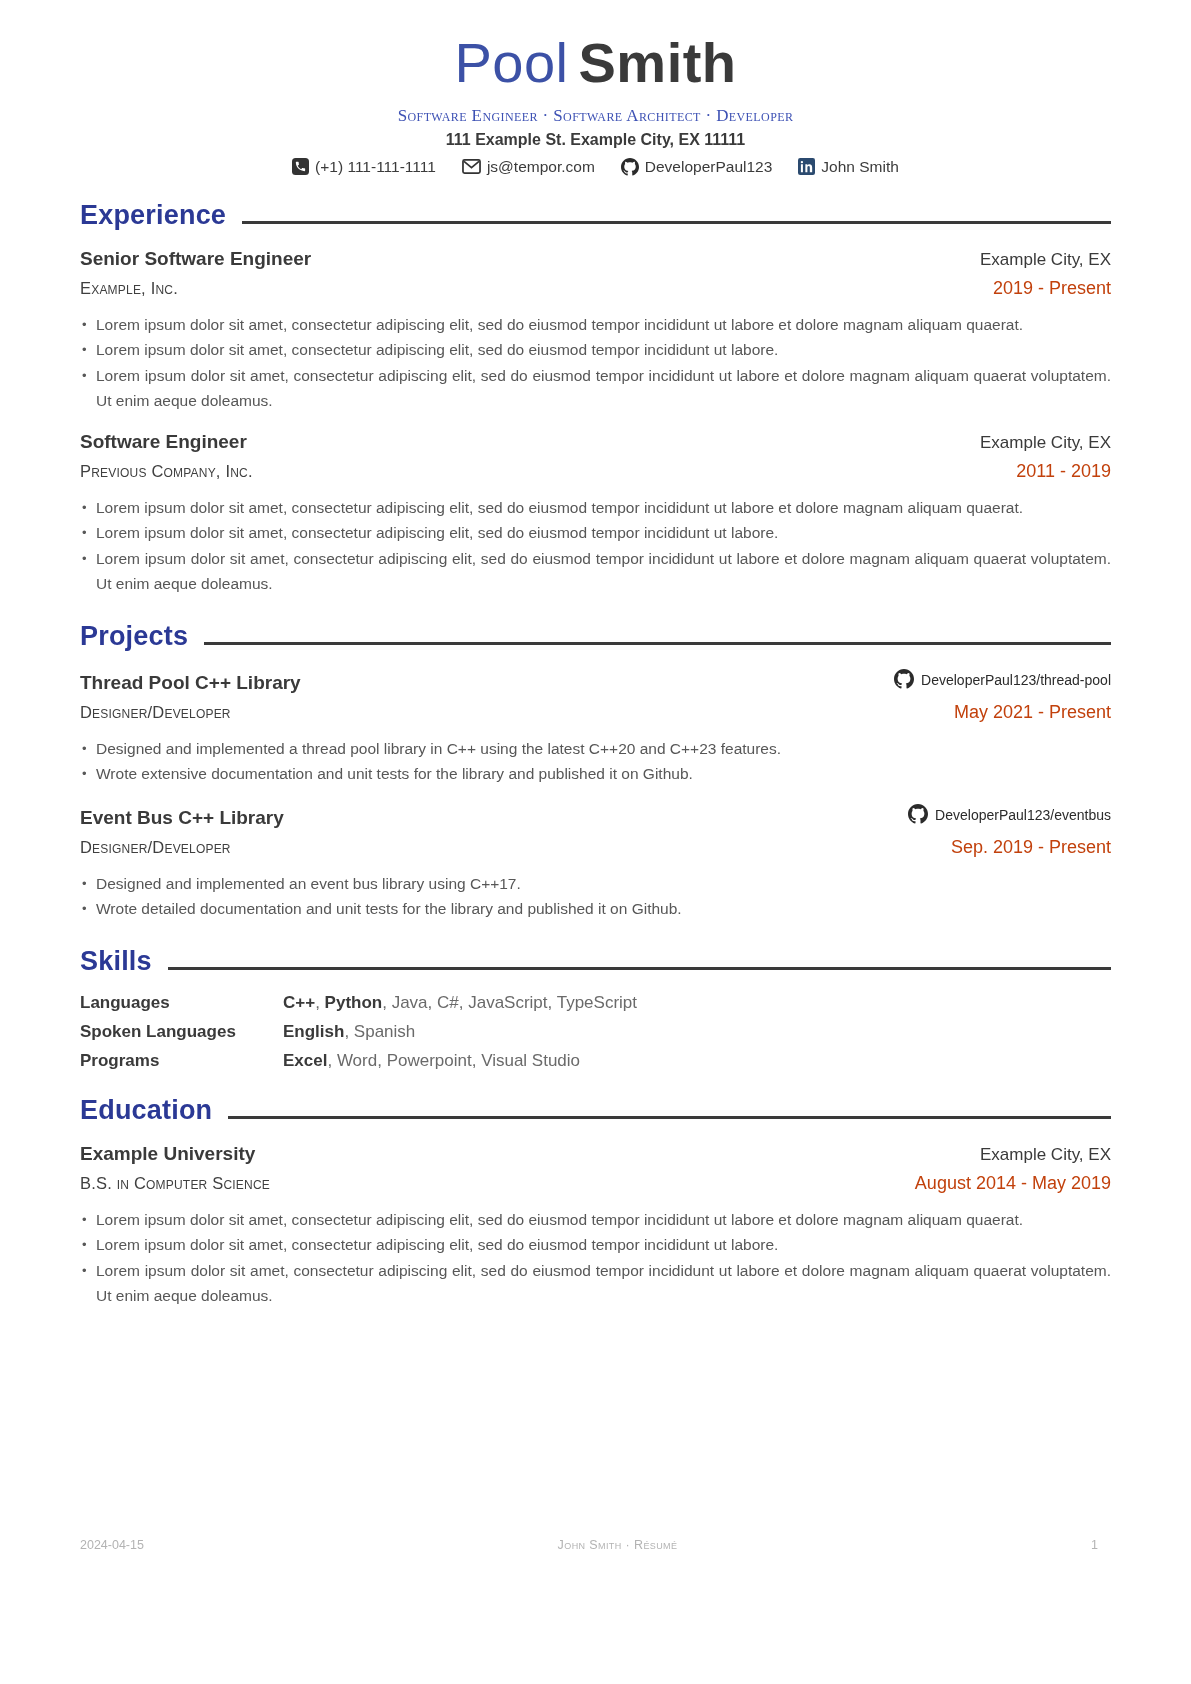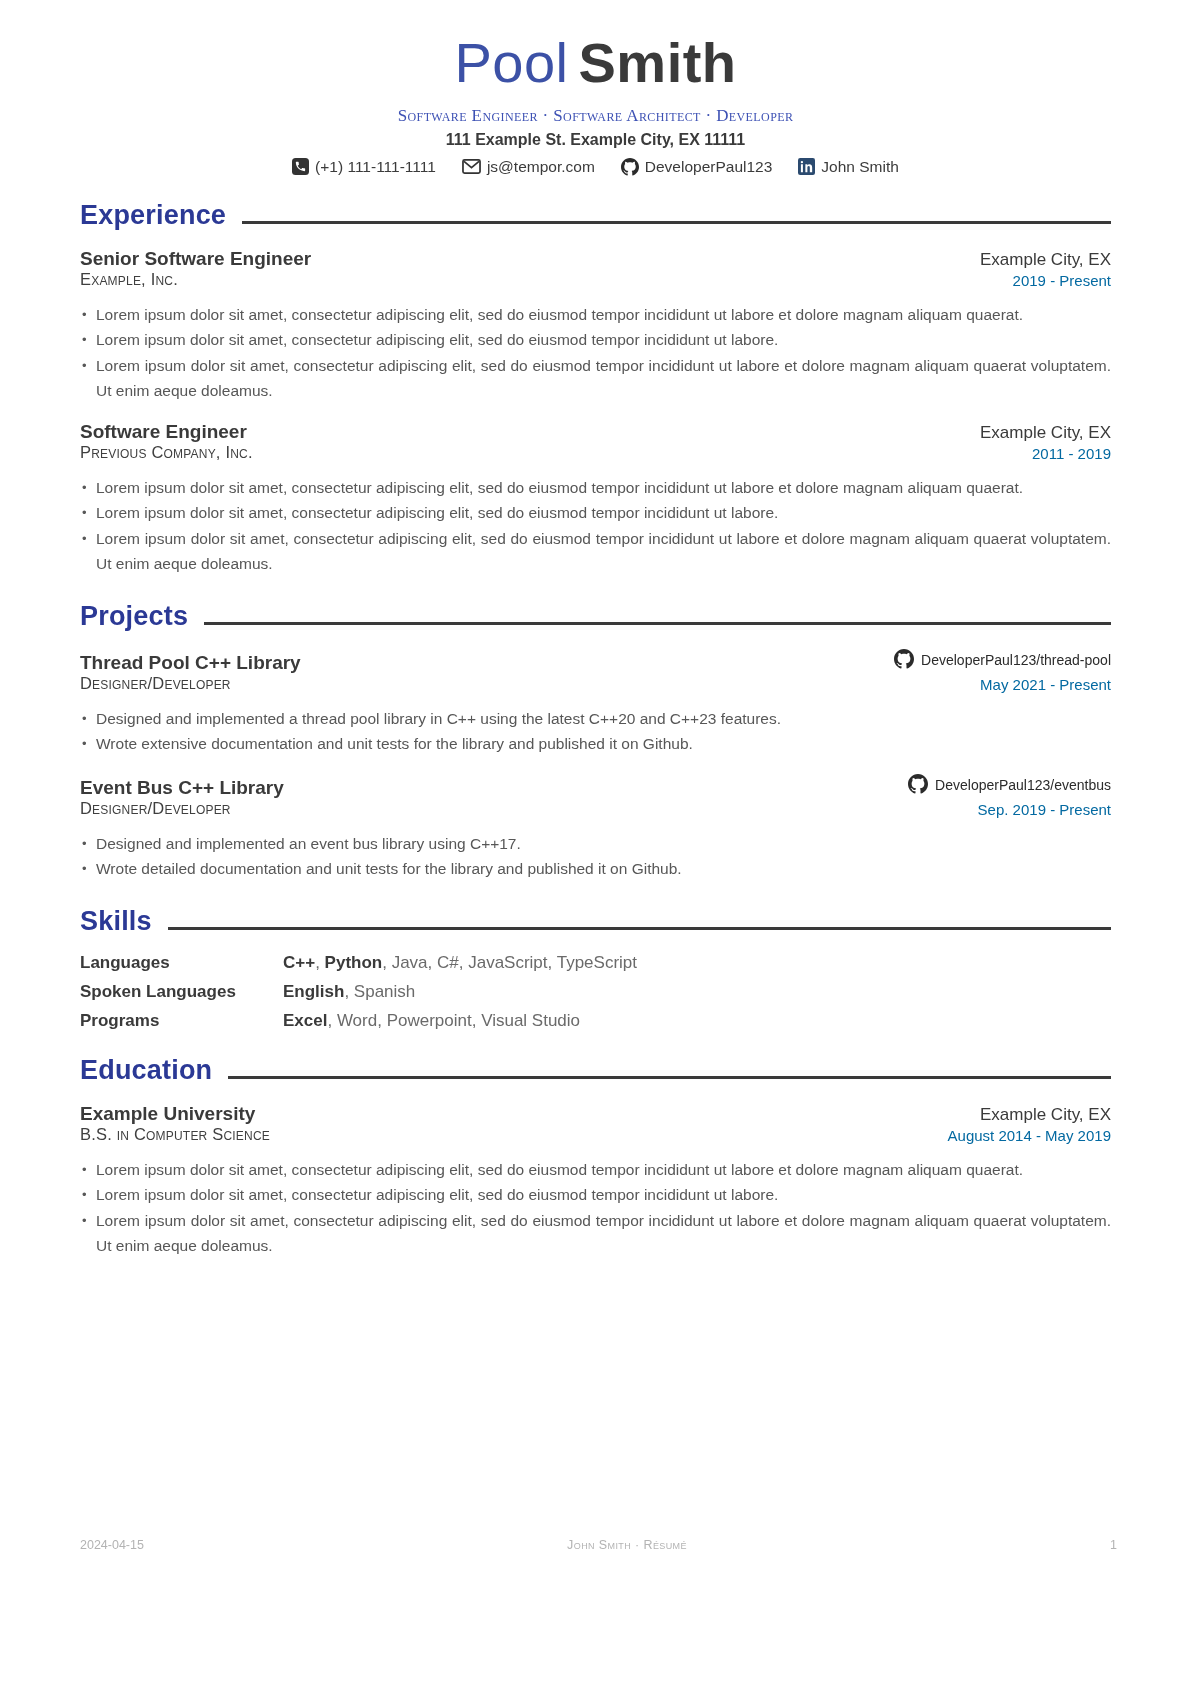--- a/index.html
+++ b/index.html
@@ -37,44 +37,44 @@
   .section { margin-top: 24px; }
   .section-head { display: flex; align-items: center; }
   .section-title { font-size: 27px; font-weight: 700; color: #2b3995; letter-spacing: .2px; }
   .section-rule { flex: 1; border-bottom: 3px solid #3a3a3a; margin-left: 16px; transform: translateY(7px); }
 
   .entry { margin-top: 17px; }
   .entry-head { display: flex; justify-content: space-between; align-items: baseline; }
   .entry-title { font-size: 19px; font-weight: 700; color: #3a3a3a; }
   .entry-right { font-size: 17px; color: #3a3a3a; }
   .repo-link { display: inline-flex; align-items: center; gap: 7px; font-size: 14px; color: #2b2b2b; }
-  .entry-sub { display: flex; justify-content: space-between; align-items: flex-end; margin-top: 0; }
+  .entry-sub { display: flex; justify-content: space-between; align-items: center; margin-top: 8px; }
   .entry-org { font-variant: small-caps; font-size: 16.5px; color: #3f3f3f; letter-spacing: .2px; }
-  .entry-dates { font-size: 15px; color: #0369a1; }
+  .entry-dates { font-size: 18px; color: #c2410c; }
 
   ul.bullets { list-style: none; margin-top: 13px; }
   ul.bullets li {
     position: relative; padding-left: 16px;
     font-size: 15.5px; line-height: 25.5px; color: #575757;
     text-align: justify;
   }
   ul.bullets li::before {
     content: "\2022"; position: absolute; left: 2px; top: 0;
     color: #575757; font-size: 13px;
   }
 
   
   .skills-grid { margin-top: 16px; display: grid; grid-template-columns: 185px 1fr; column-gap: 18px; row-gap: 9px; }
   .skill-label { text-align: left; font-weight: 700; font-size: 17px; color: #3a3a3a; }
   .skill-value { font-size: 17px; color: #6a6a6a; }
   .skill-value .strong { font-weight: 700; color: #3a3a3a; }
 
   
   .footer {
-    position: absolute; left: 80px; right: 74px; top: 1538px;
+    position: absolute; left: 80px; right: 93px; top: 1538px;
     display: flex; justify-content: space-between; align-items: center;
     font-size: 12.5px; color: #b3b3b3;
   }
   .footer-center { font-variant: small-caps; letter-spacing: .4px; }
 </style>
 </head>
 <body>
 
 <div class="page">
 

